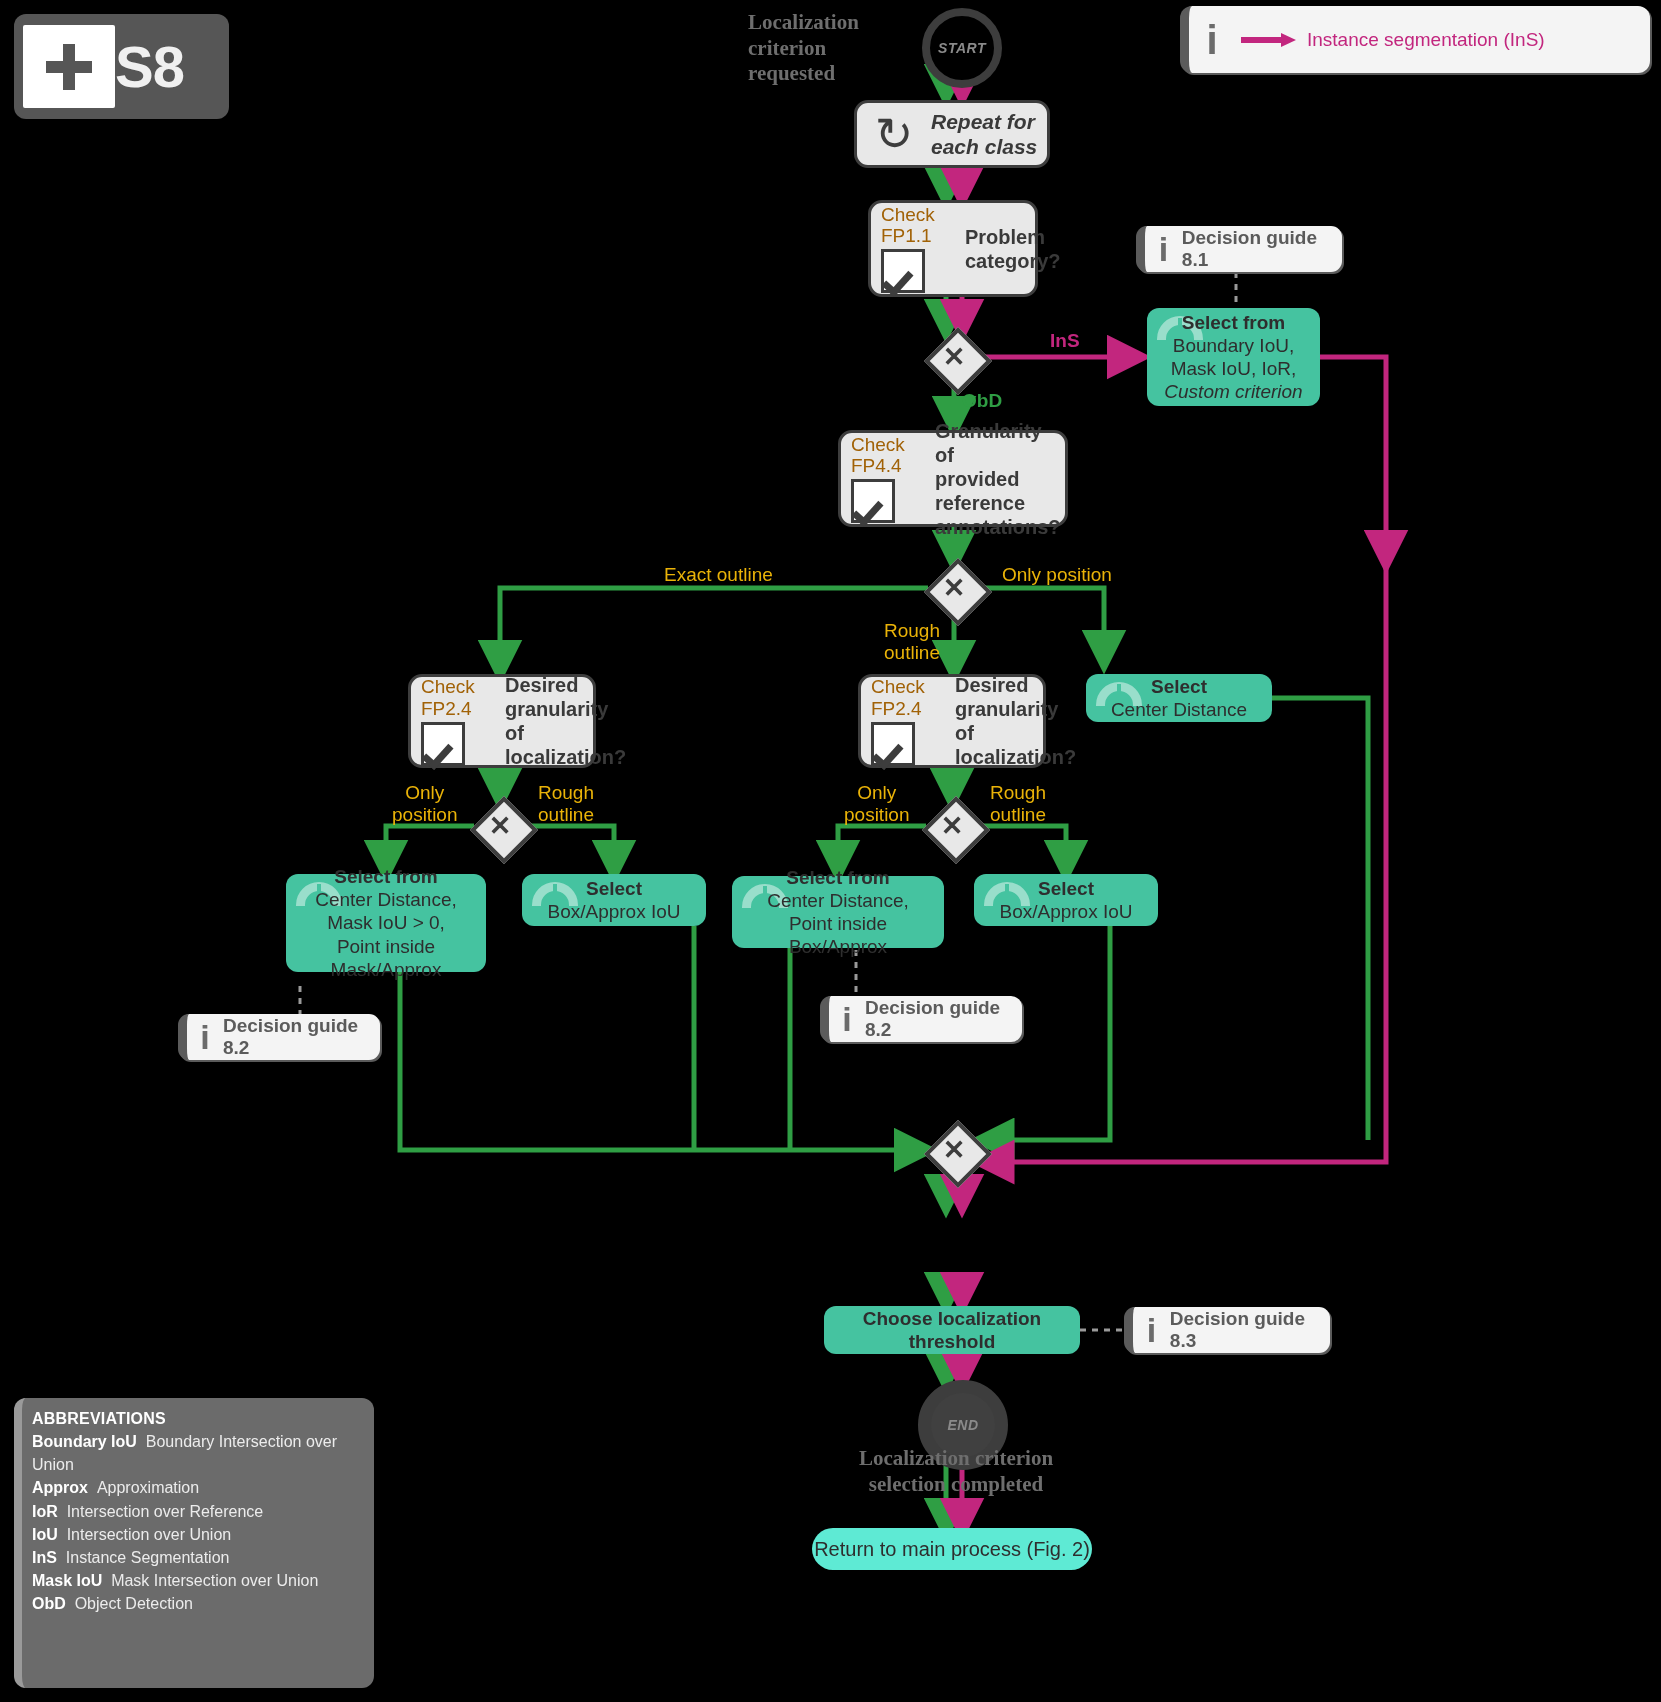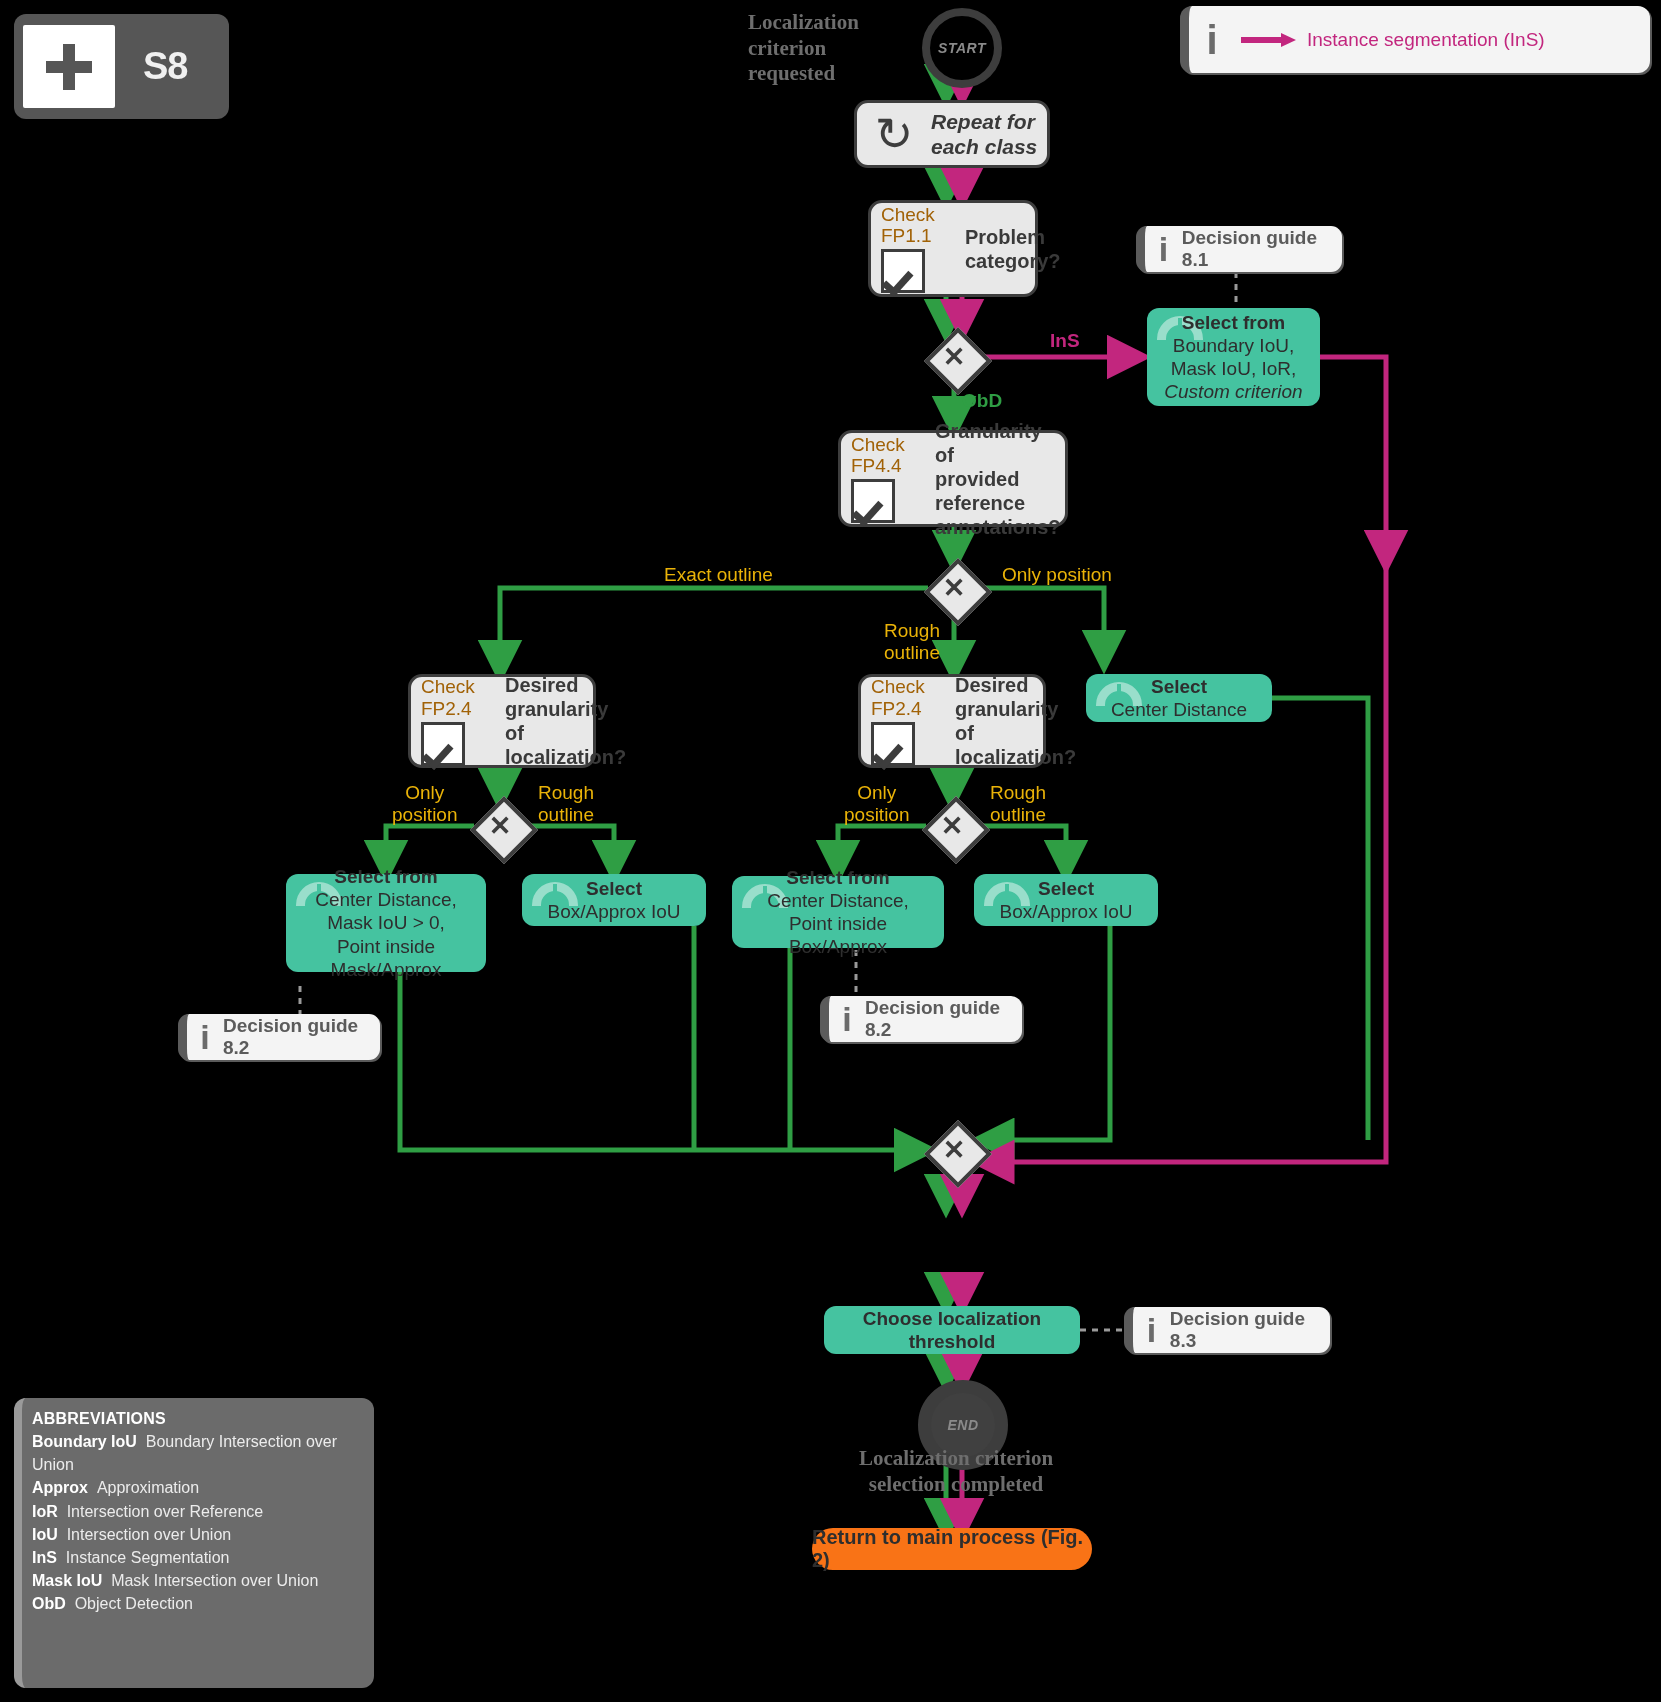--- a/index.html
+++ b/index.html
@@ -22,21 +22,21 @@
     width:92px;height:83px;background:#fff;margin-left:9px;
     display:flex;align-items:center;justify-content:center;border-radius:2px;
   }
   .badge .plusbox .pl{position:relative;width:46px;height:46px;}
   .badge .plusbox .pl:before,.badge .plusbox .pl:after{
     content:"";position:absolute;background:#565656;
   }
   .badge .plusbox .pl:before{left:17px;top:0;width:12px;height:46px;}
   .badge .plusbox .pl:after{left:0;top:17px;width:46px;height:12px;}
   .badge .lbl{
-    color:#f0f0f0;font-size:38px;font-weight:bold;margin-left:28px;letter-spacing:-1px;
+    color:#f0f0f0;font-size:58px;font-weight:bold;margin-left:0;letter-spacing:-1px;
     font-family:"Liberation Sans", sans-serif;
   }
 
   
   .legend{
     left:1180px;top:6px;width:470px;height:67px;
     background:#f4f4f4;border-radius:12px;
     border-left:9px solid #5b5b5b;
     box-shadow:2px 2px 0 #5b5b5b;
     display:flex;align-items:center;
@@ -129,23 +129,23 @@
   .ev .lab{font-size:14px;font-style:italic;font-weight:bold;color:#8a8a8a;letter-spacing:.5px;}
 
   
   .ftxt{position:absolute;font-size:21px;font-weight:bold;color:#6e6e6e;line-height:1.22;font-family:Liberation Serif, serif;}
   .elab{position:absolute;font-size:19px;color:#eab308;line-height:1.15;}
   .elab.green{color:#2f9e44;font-weight:bold;}
   .elab.pink{color:#c2267e;font-weight:bold;}
 
   
   .retpill{
-    position:absolute;background:#f97316;border-radius:26px;
+    position:absolute;background:#5eead4;border-radius:26px;
     display:flex;align-items:center;justify-content:center;
-    font-size:20px;font-weight:bold;color:#2e2e2e;
+    font-size:20px;font-weight:normal;color:#2e2e2e;
   }
 
   
   .abbr{
     position:absolute;left:14px;top:1398px;width:360px;height:290px;
     background:#6b6b6b;border-radius:12px;border-left:8px solid #9a9a9a;
     box-sizing:border-box;padding:12px 12px 8px 10px;color:#fff;
   }
   .abbr .ti{font-size:16px;font-weight:bold;margin-bottom:2px;letter-spacing:.2px;}
   .abbr .r{font-size:16px;line-height:1.45;}

